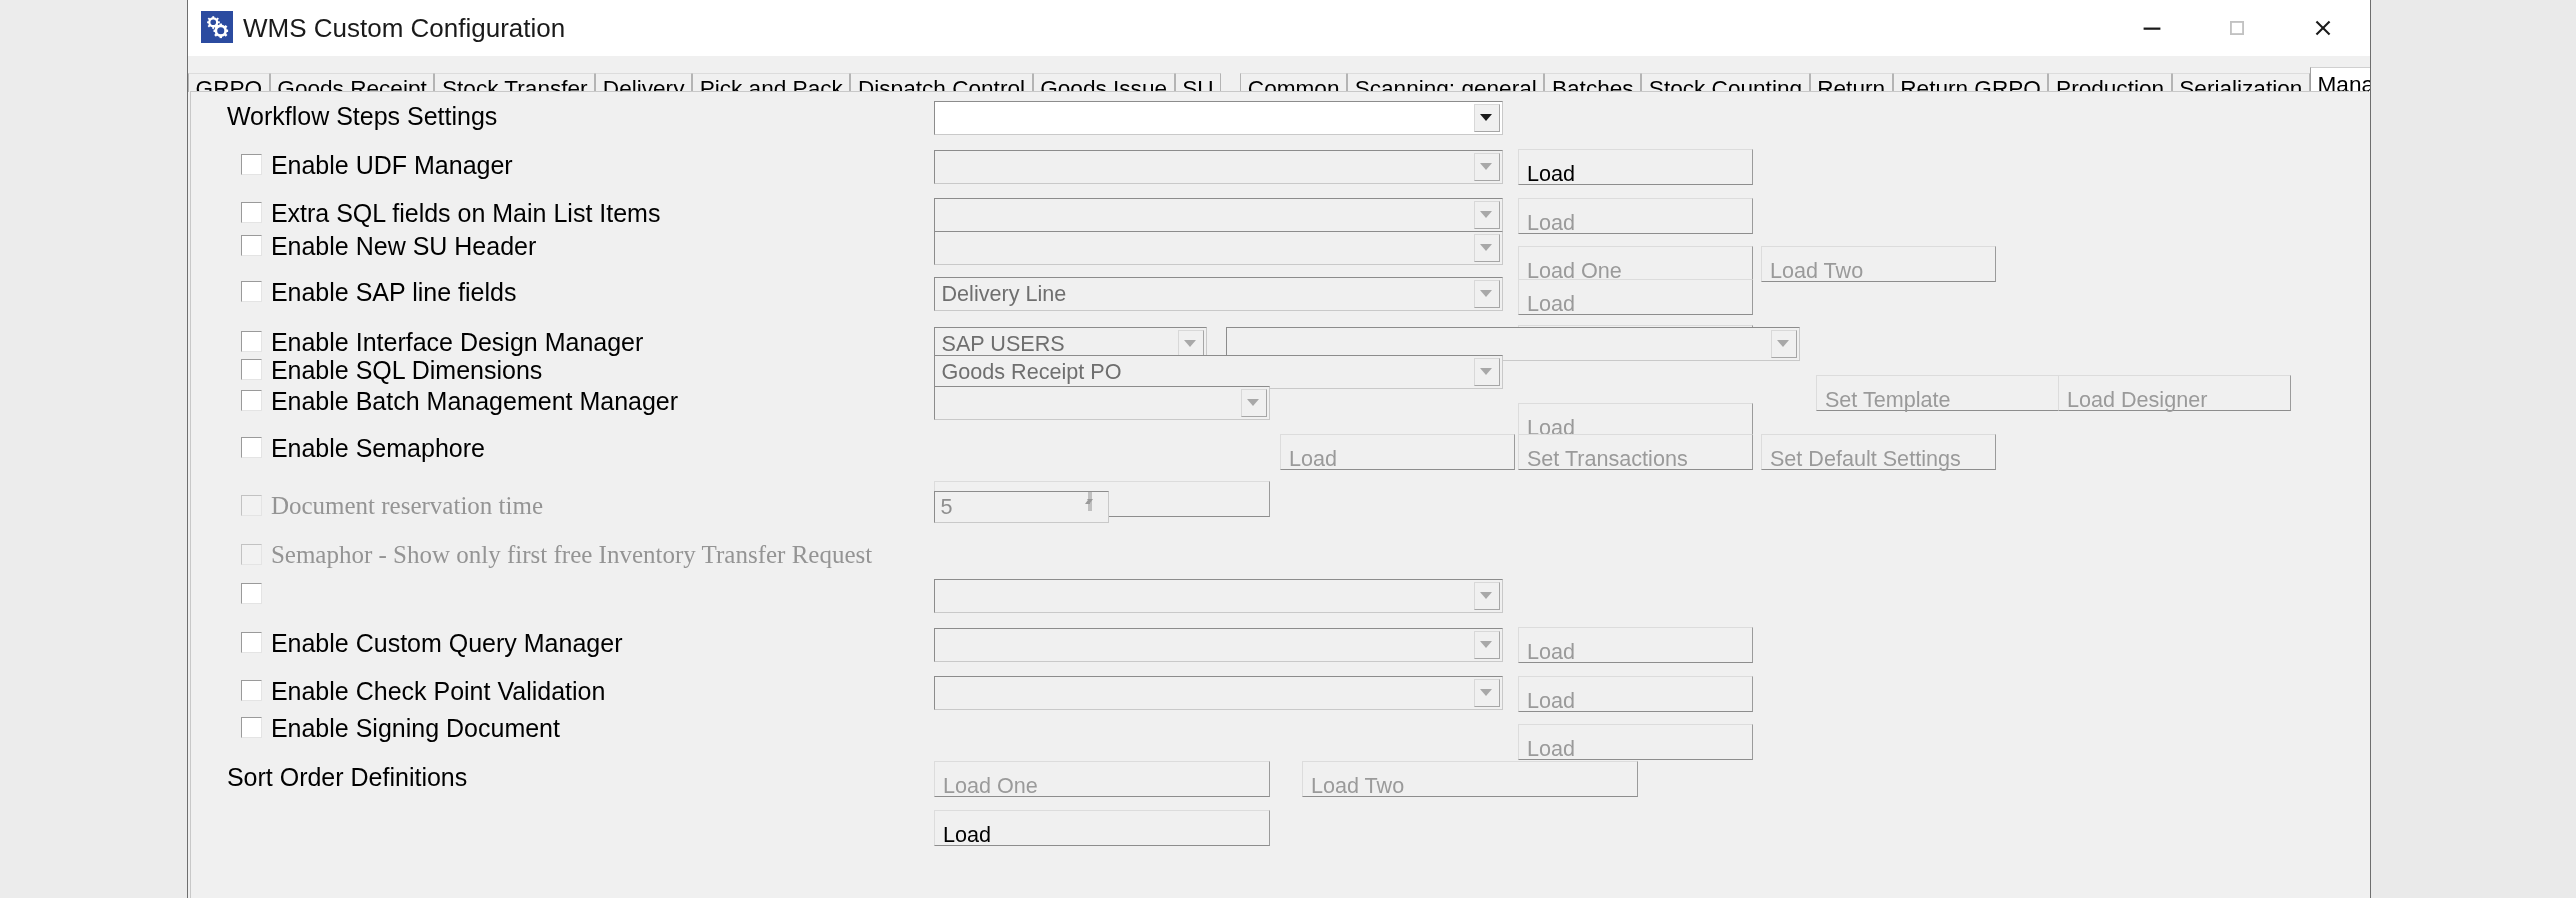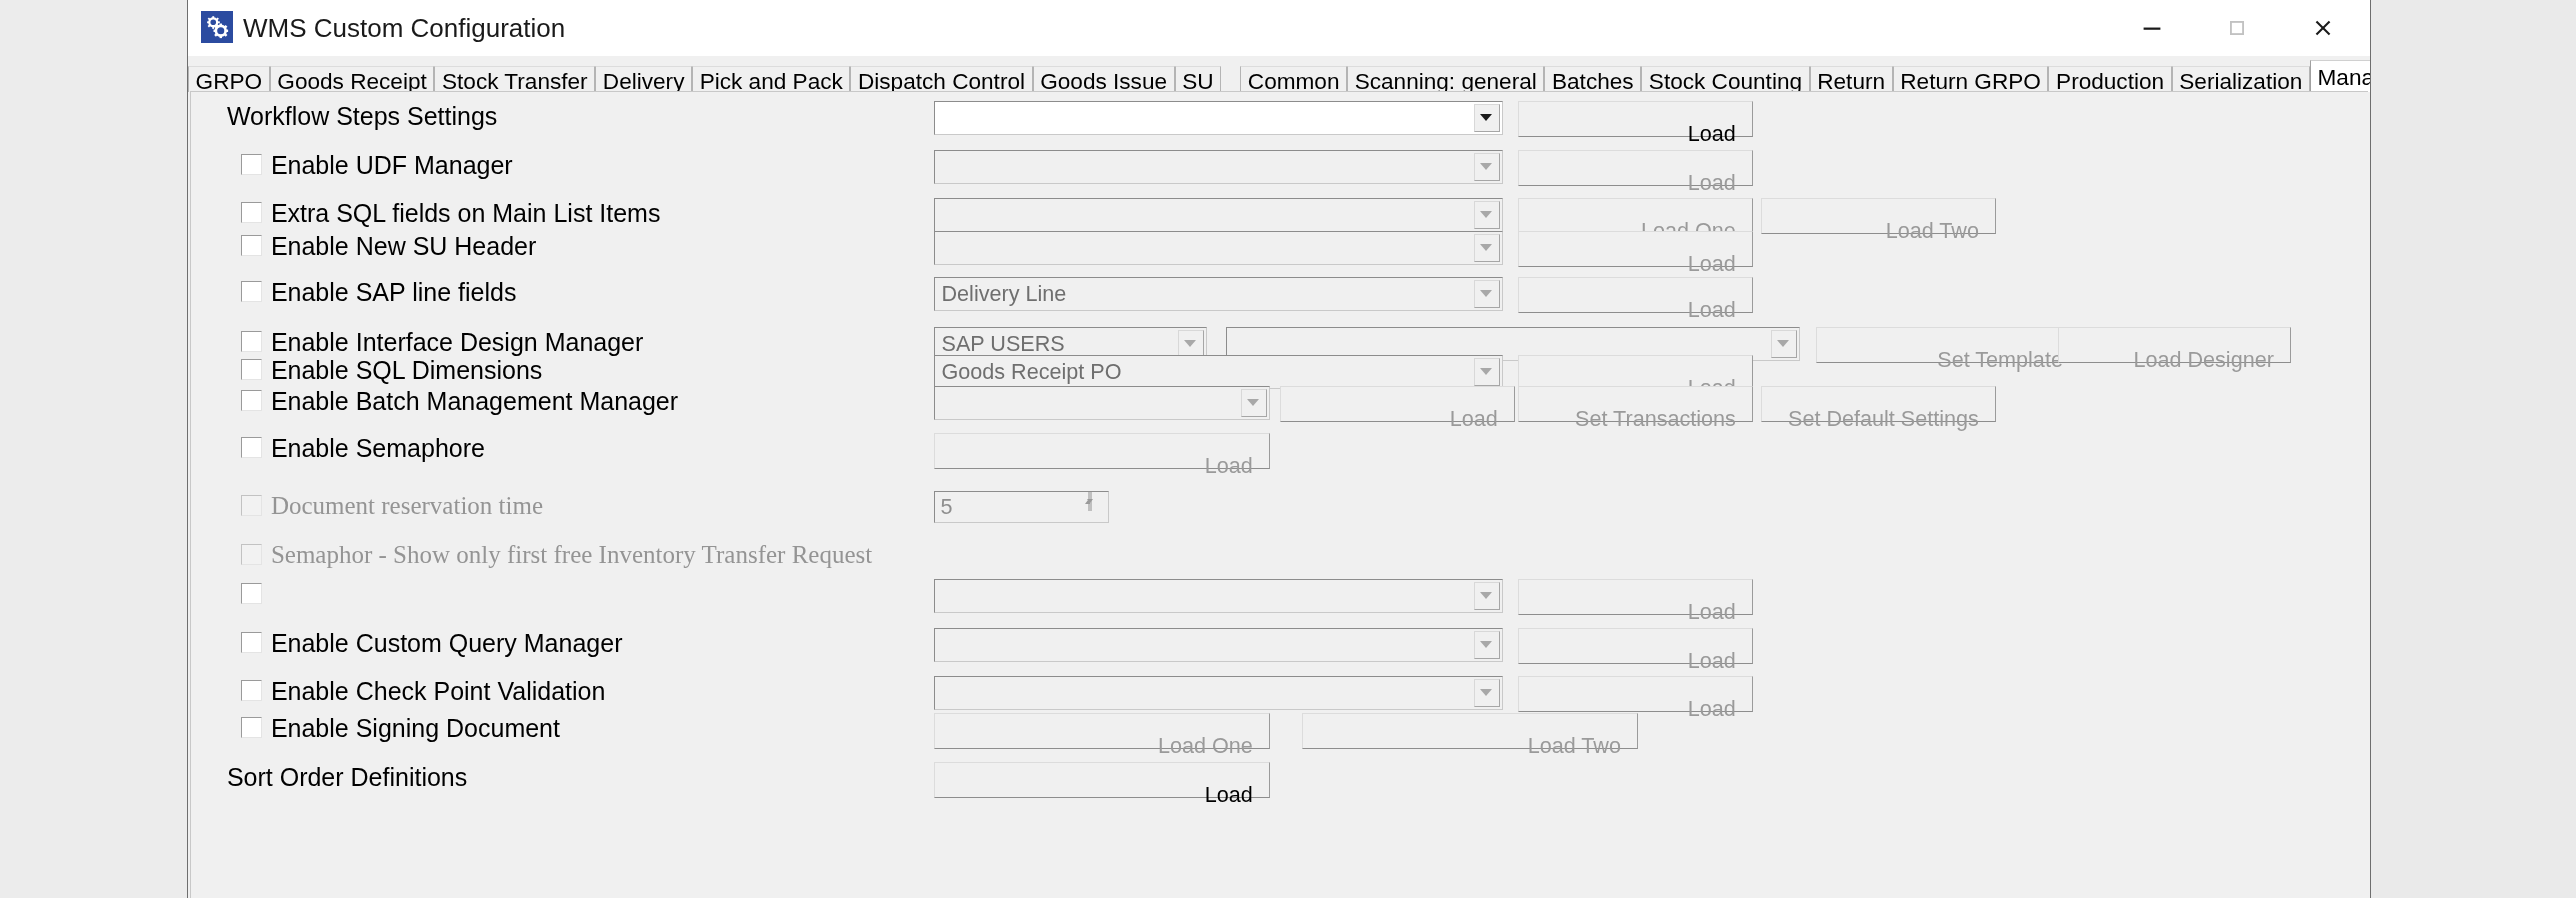--- a/index.html
+++ b/index.html
@@ -91,21 +91,21 @@
     background: #f0f0f0;
     white-space: nowrap;
     overflow: hidden;
     font-size: 0;
   }
   .tab {
     display: inline-block;
     height: 30px;
     line-height: 30px;
     padding: 0 6.6px;
-    margin-top: 10px;
+    margin-top: 17px;
     font-size: 22.6px;
     color: #000000;
     background: #f0f0f0;
     border-left: 0.9px solid #b4b4b4;
     border-right: 0.9px solid #b4b4b4;
     border-top: 0.9px solid #dcdcdc;
     box-sizing: border-box;
     vertical-align: bottom;
     font-family: "Liberation Sans", sans-serif;
   }
@@ -281,26 +281,27 @@
     position: absolute;
     height: 36px;
     background: #f0f0f0;
     border-top: 0.9px solid #dcdcdc;
     border-left: 0.9px solid #dcdcdc;
     border-right: 0.9px solid #9b9b9b;
     border-bottom: 1.9px solid #8d8d8d;
     box-sizing: border-box;
     font-size: 21.6px;
     line-height: 32px;
-    text-align: right;
+    text-align: left;
     color: #9a9a9a;
     white-space: nowrap;
     font-family: "Liberation Sans", sans-serif;
     cursor: default;
-    padding: 16px;
+    padding: 8px;
+    margin-top: 48px;
   }
   .btn.enabled { color: #000000; }
 </style>
 </head>
 <body>
 
 <div id="desktop">
   <div id="desktop-left-strip"></div>
 
   <div id="app-window">

